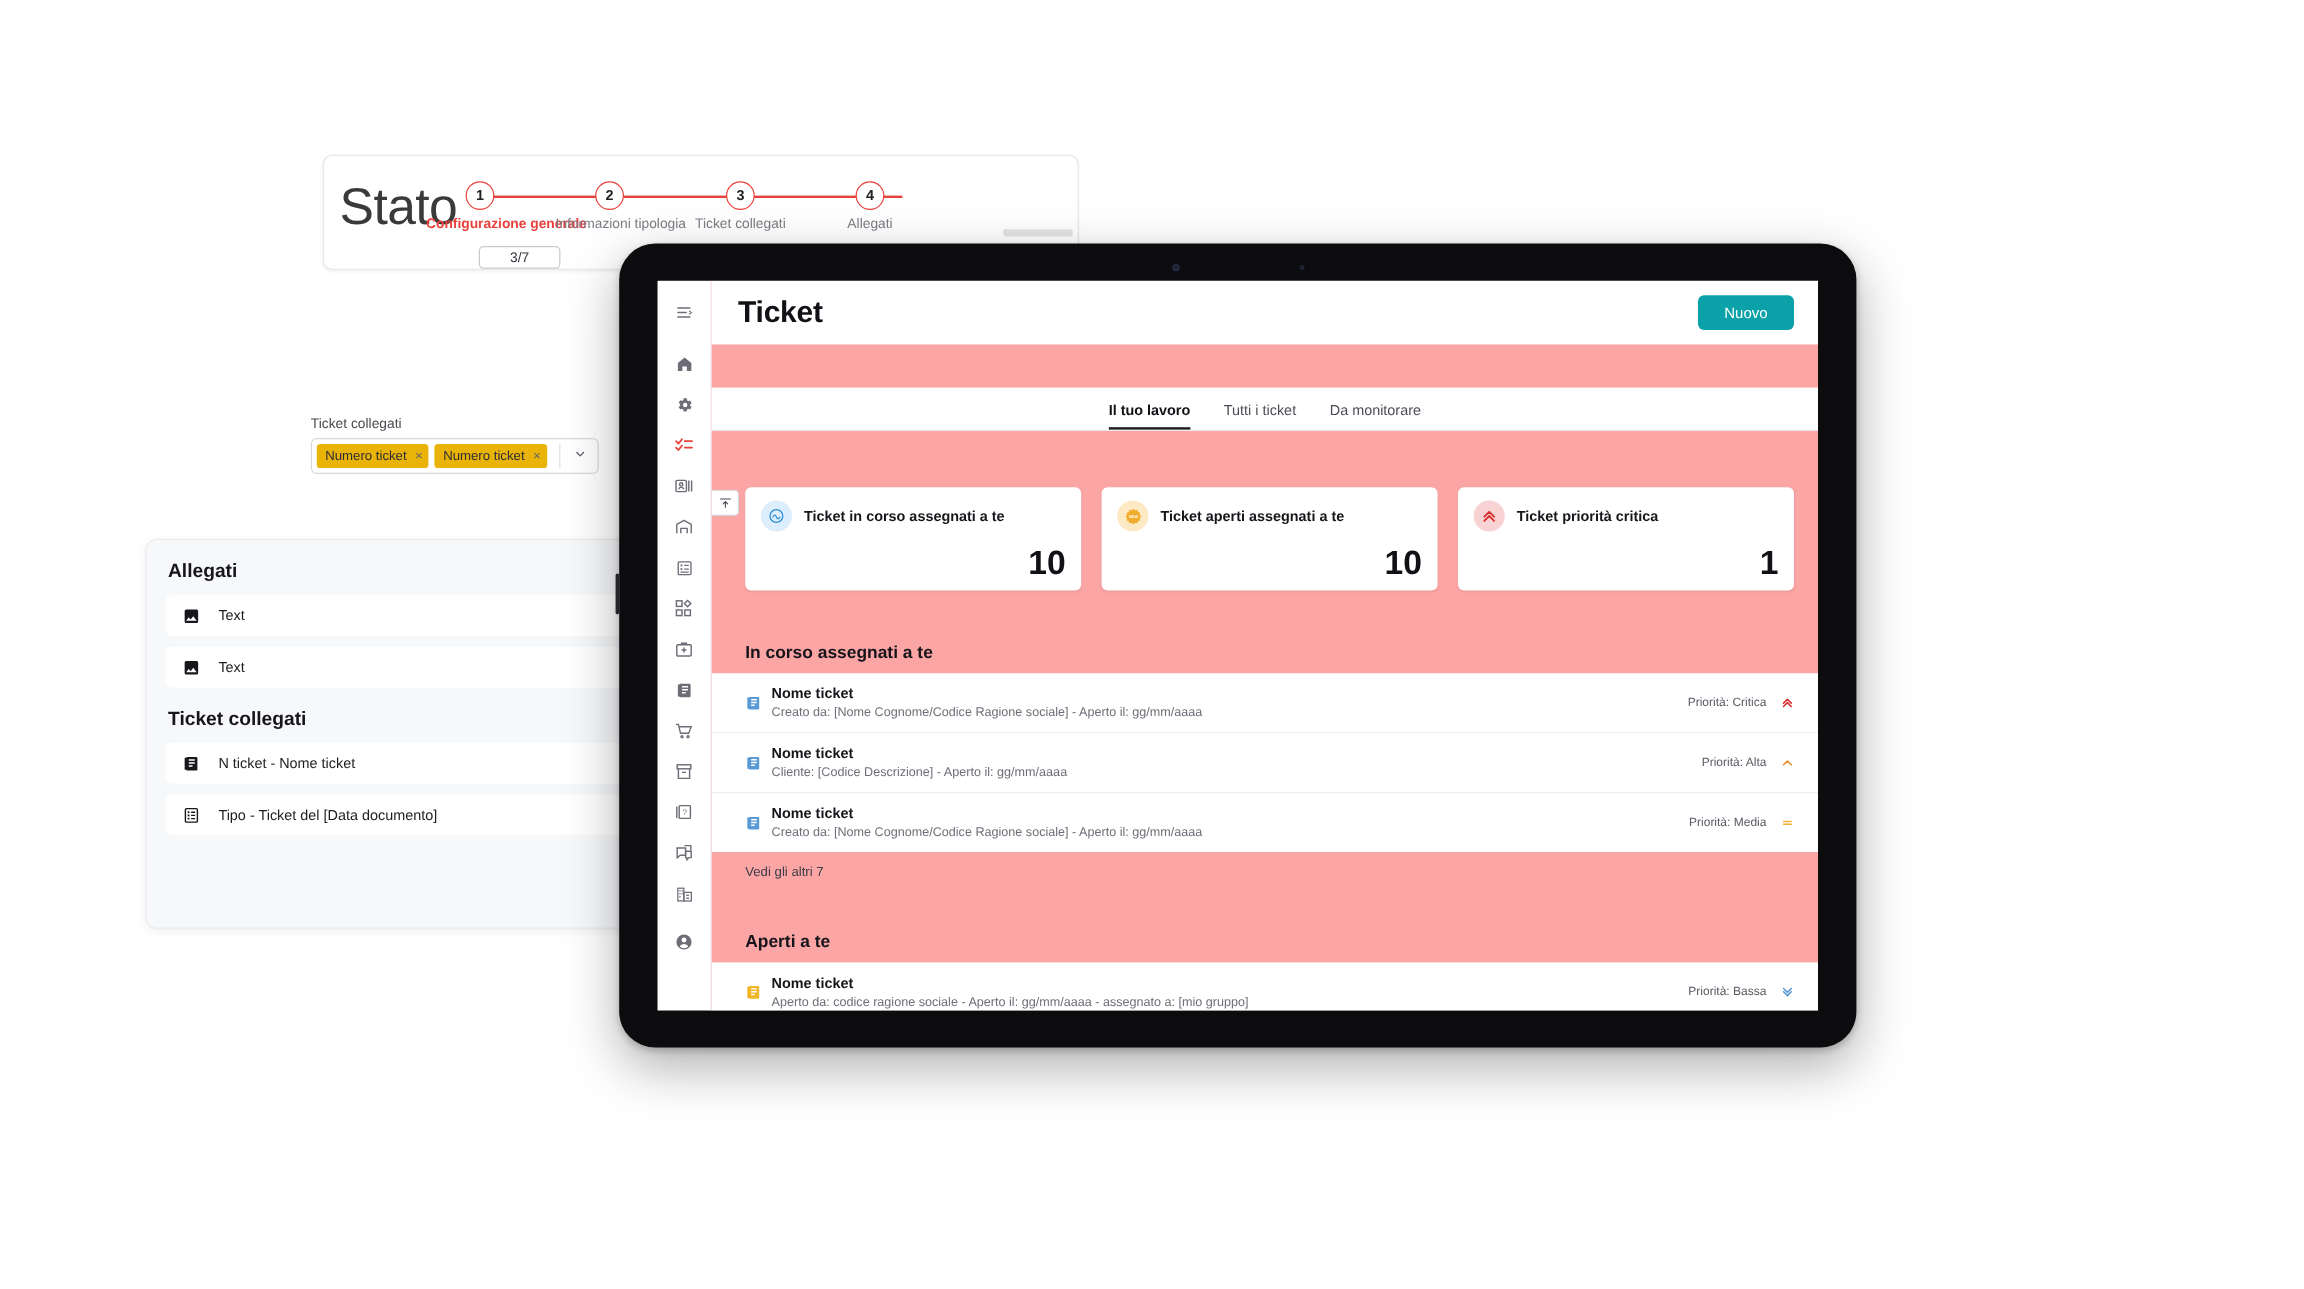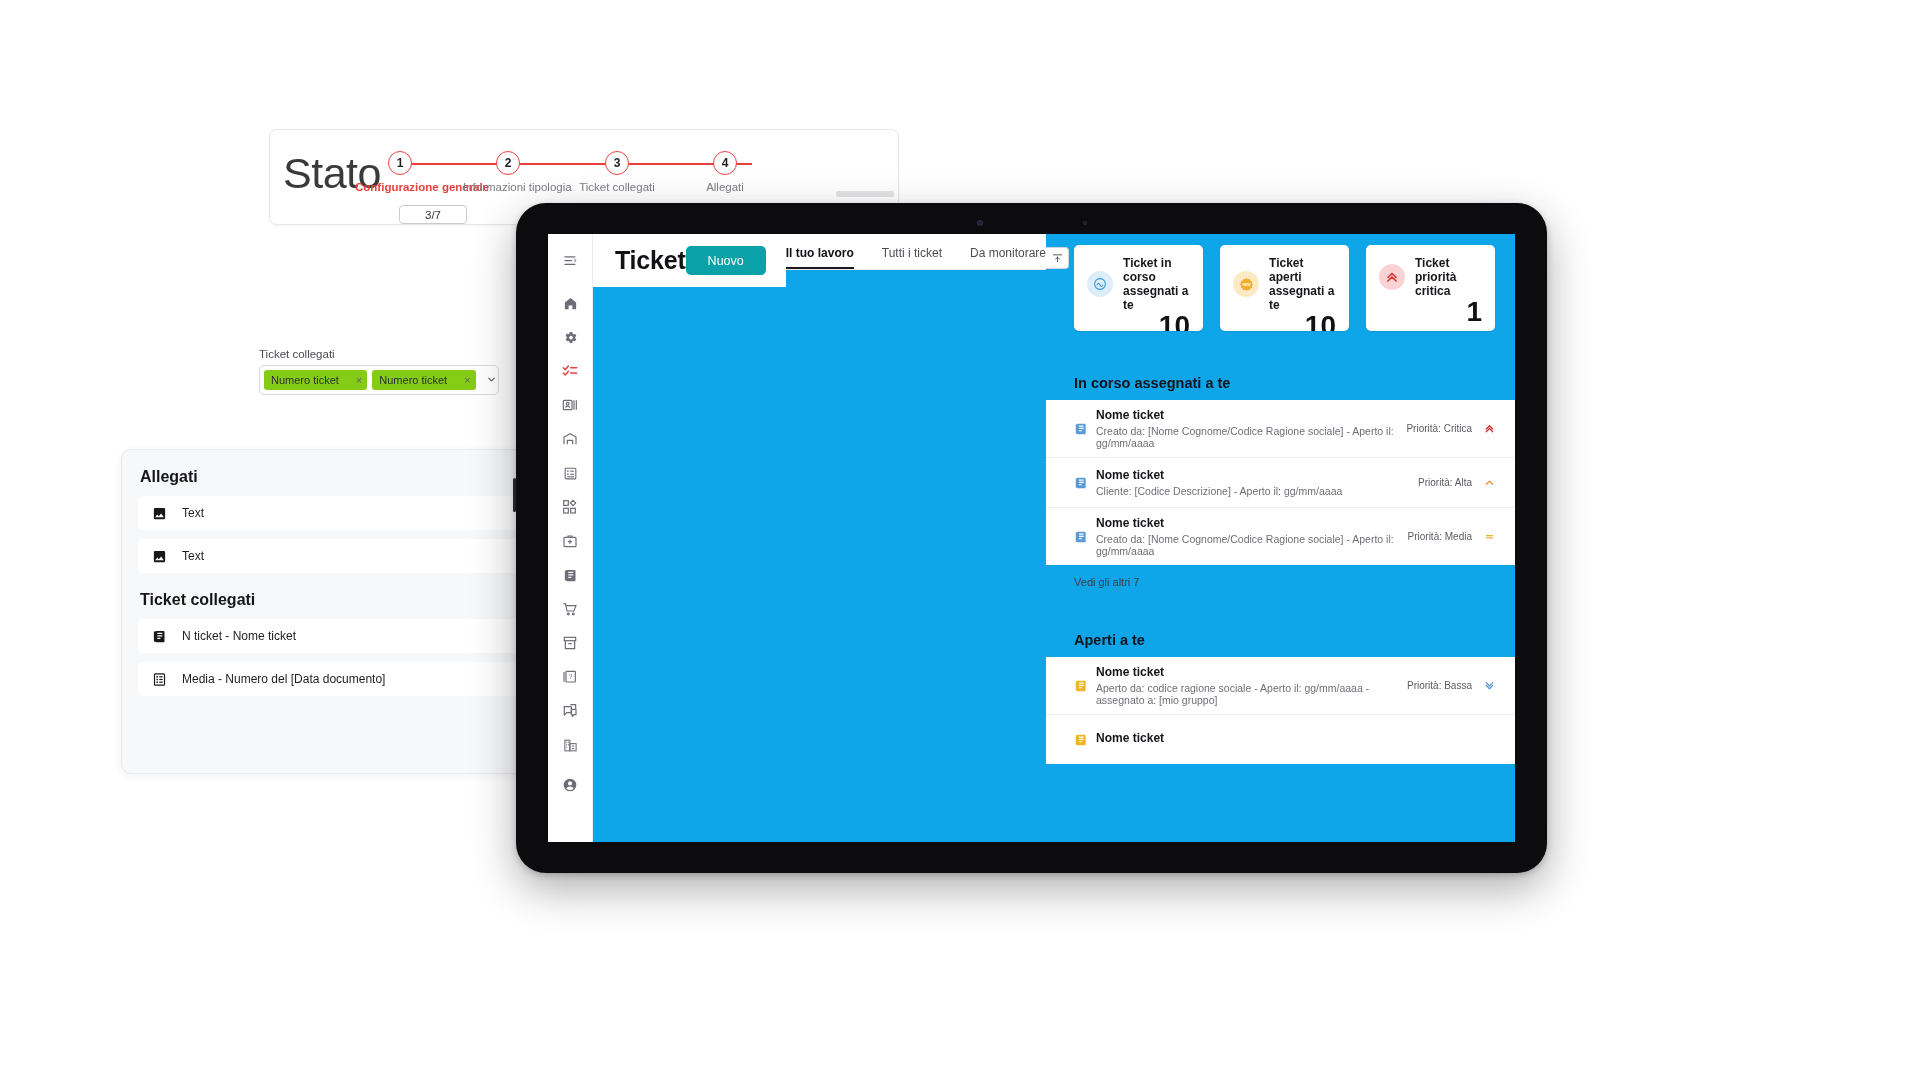--- a/index.html
+++ b/index.html
@@ -129,29 +129,29 @@
     border: 1px solid #d8d8de;
     border-radius: 5px;
     background: #ffffff;
     display: flex;
     align-items: center;
     padding: 0 4px;
     box-sizing: border-box;
     gap: 5px;
   }
   .tc-chip {
-    background: #84cc16;
+    background: #eab308;
     border-radius: 3px;
     height: 20px;
     display: flex;
     align-items: center;
     padding: 0 5px 0 7px;
     font-size: 11px;
     color: #2d2d35;
-    gap: 17px;
+    gap: 7px;
     white-space: nowrap;
   }
   .tc-chip .x {
     color: #62626c;
     font-size: 11px;
     line-height: 1;
   }
   .tc-sep {
     width: 1px;
     height: 20px;
@@ -283,24 +283,25 @@
     justify-content: center;
     color: #6d6d78;
   }
   .side-ic.first { margin-bottom: 9px; }
   .side-ic.active { color: #e8413c; }
   .side-ic svg { display: block; }
 
   
   .app-main {
     flex: 1;
-    background: #0ea5e9;
-    display: flex;
-    flex-direction: row;
+    background: #fca5a5;
+    display: flex;
+    flex-direction: column;
     min-width: 0;
+    gap: 36px;
   }
   .app-topbar {
     background: #ffffff;
     height: 53px;
     display: flex;
     align-items: center;
     padding: 0 20px 0 22px;
     flex: none;
   }
   .app-title {
@@ -533,21 +534,21 @@
       <svg width="15" height="15" viewBox="0 0 24 24" fill="none" stroke="currentColor" stroke-width="1.9">
           <rect x="4" y="3" width="16" height="18" rx="1.5"></rect>
           <rect x="7" y="6.5" width="2.4" height="2.4" fill="currentColor" stroke="none"></rect>
           <rect x="7" y="10.8" width="2.4" height="2.4" fill="currentColor" stroke="none"></rect>
           <rect x="7" y="15.1" width="2.4" height="2.4" fill="currentColor" stroke="none"></rect>
           <line x1="11.6" y1="7.7" x2="17" y2="7.7"></line>
           <line x1="11.6" y1="12" x2="17" y2="12"></line>
           <line x1="11.6" y1="16.3" x2="17" y2="16.3"></line>
         </svg>
     </span>
-    <span>Media - Numero del [Data documento]</span>
+    <span>Tipo - Ticket del [Data documento]</span>
   </div>
 </div>
 
 <div class="tablet">
   <div class="tablet-cam">
     <span class="cam-dot"></span>
     <span class="cam-dot small"></span>
   </div>
   <div class="tablet-btn-l"></div>
 

